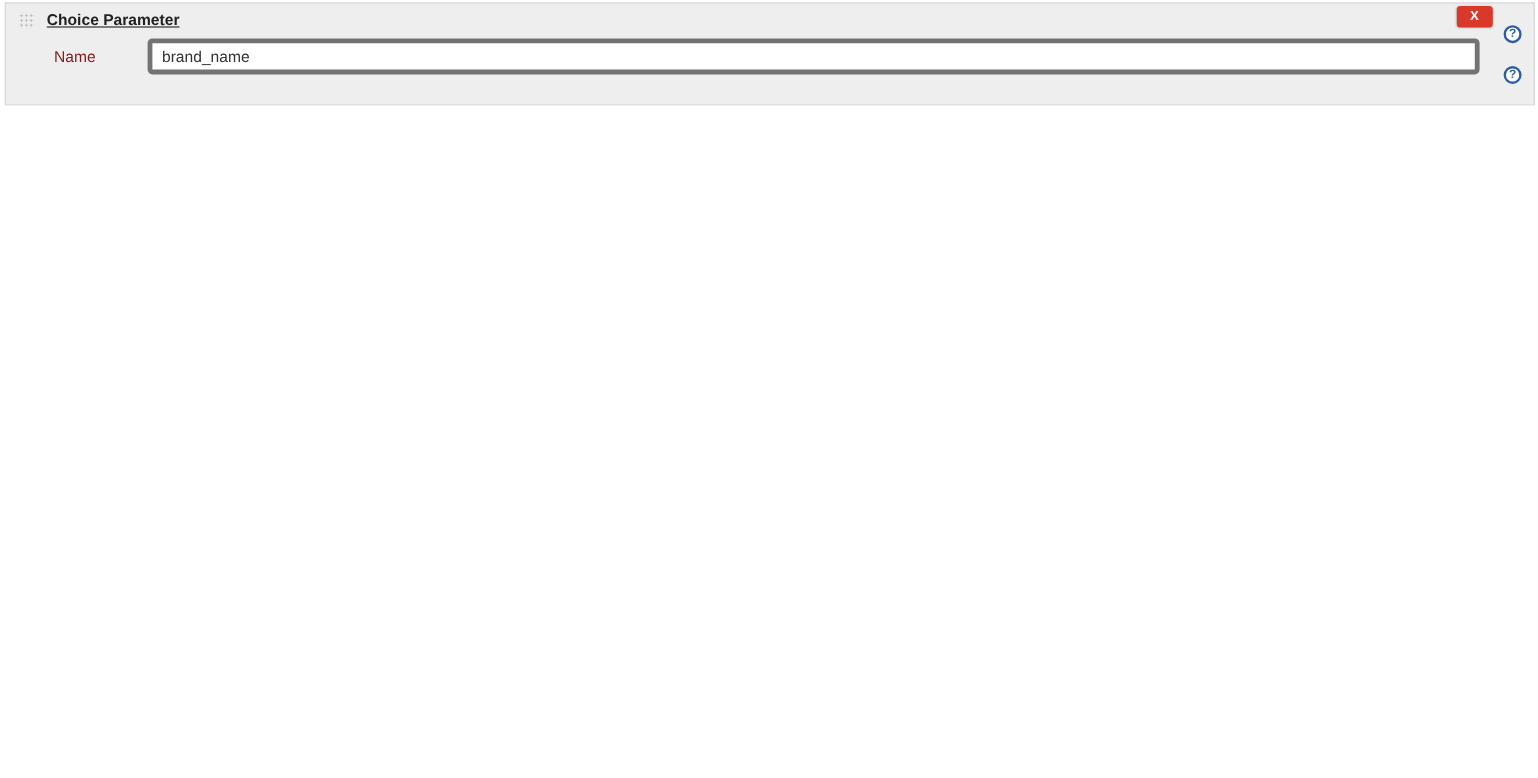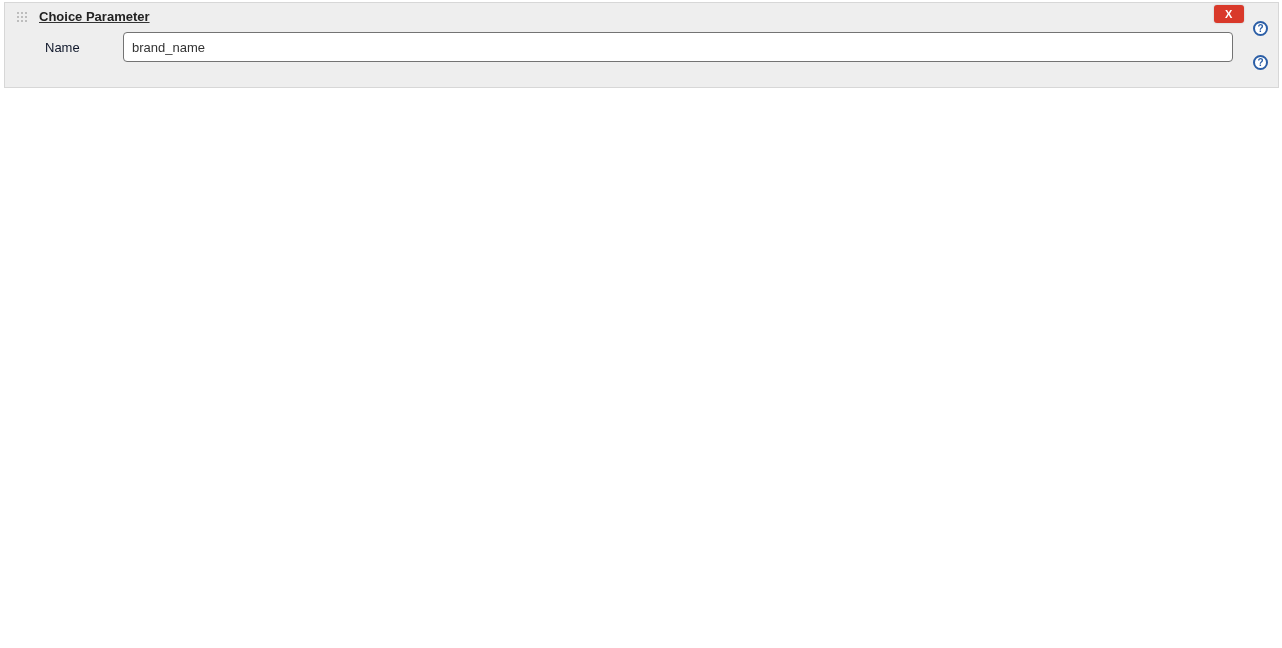--- a/index.html
+++ b/index.html
@@ -39,31 +39,31 @@
     color: #222;
   }
   .row {
     display: flex;
     align-items: center;
     padding: 4px 10px 4px 10px;
   }
   .label-cell {
     width: 108px;
     padding-left: 30px;
-    color: #0f172a;
+    color: #7f1d1d;
   }
   .input-cell {
     flex: 1 1 auto;
     padding-right: 2px;
   }
   .text-input {
     width: 1110px;
     max-width: 100%;
     height: 30px;
-    border: 1px solid #737373;
+    border: 4px solid #737373;
     border-radius: 4px;
     padding: 4px 8px;
     font-size: 13px;
     font-family: inherit;
     color: #333;
     background: #fff;
   }
   .help-icon {
     width: 15px;
     height: 15px;

